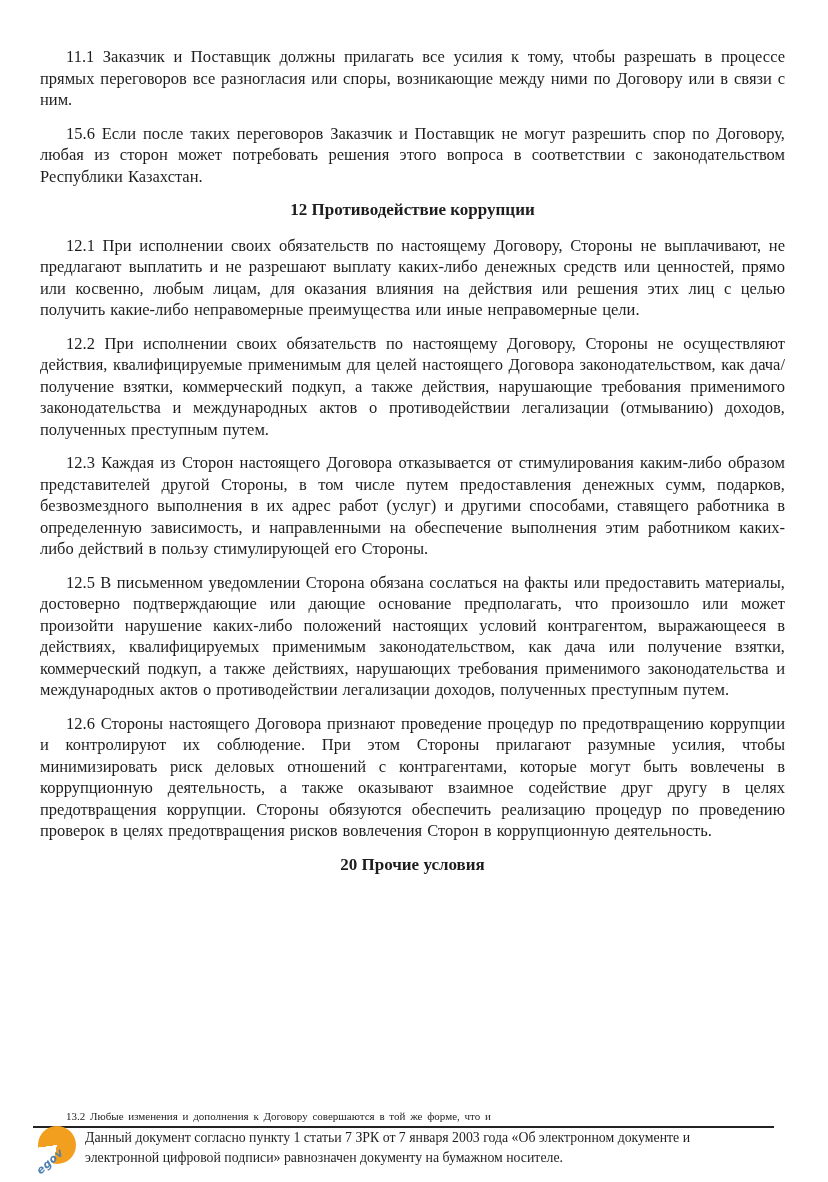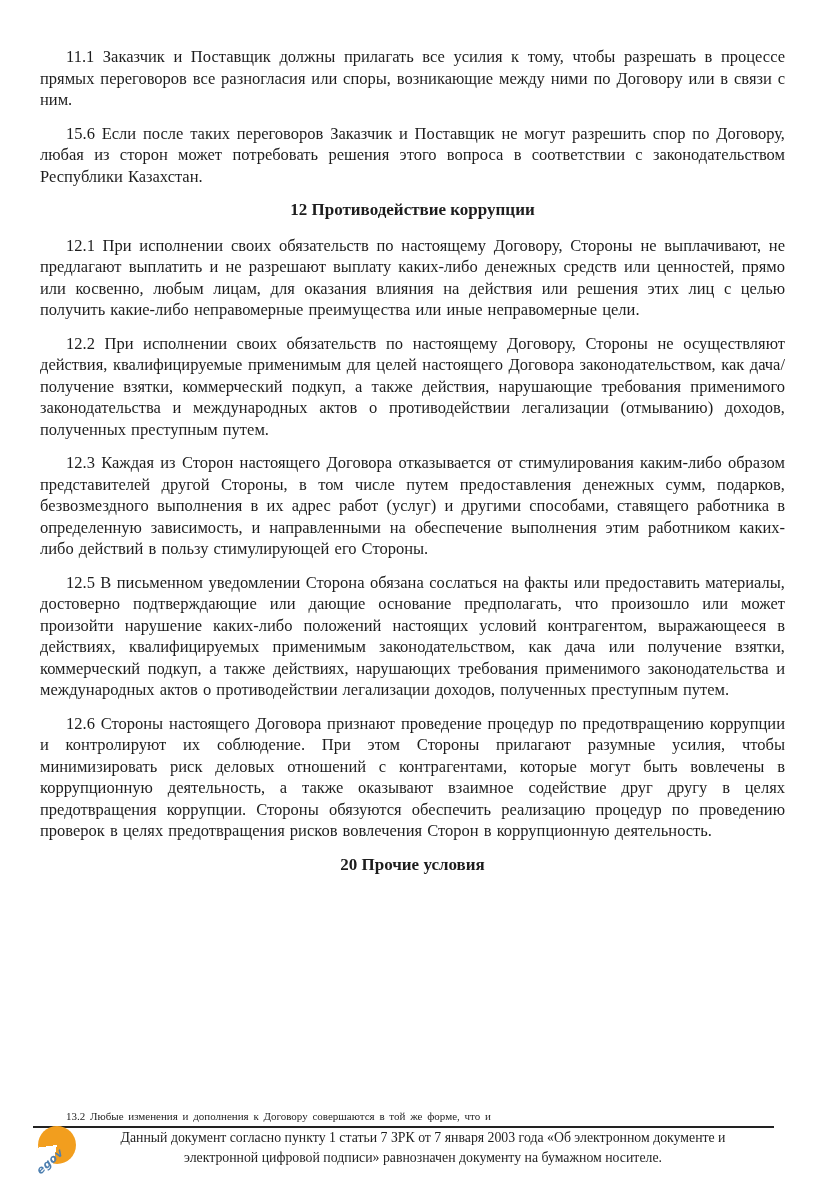--- a/index.html
+++ b/index.html
@@ -91,21 +91,20 @@
     letter-spacing: 0.5px;
   }
   .footer-note {
     position: absolute;
     left: 49px;
     top: 6px;
     width: 676px;
     font-size: 13.8px;
     line-height: 20px;
     color: #1d1d1d;
-    text-align: center;
   }
 </style>
 </head>
 <body>
 
 <div class="page">
 
   <div class="content">
     <p class="para">11.1 Заказчик и Поставщик должны прилагать все усилия к тому, чтобы разрешать в процессе прямых переговоров все разногласия или споры, возникающие между ними по Договору или в связи с ним.</p>
     <p class="para">15.6 Если после таких переговоров Заказчик и Поставщик не могут разрешить спор по Договору, любая из сторон может потребовать решения этого вопроса в соответствии с законодательством Республики Казахстан.</p>

